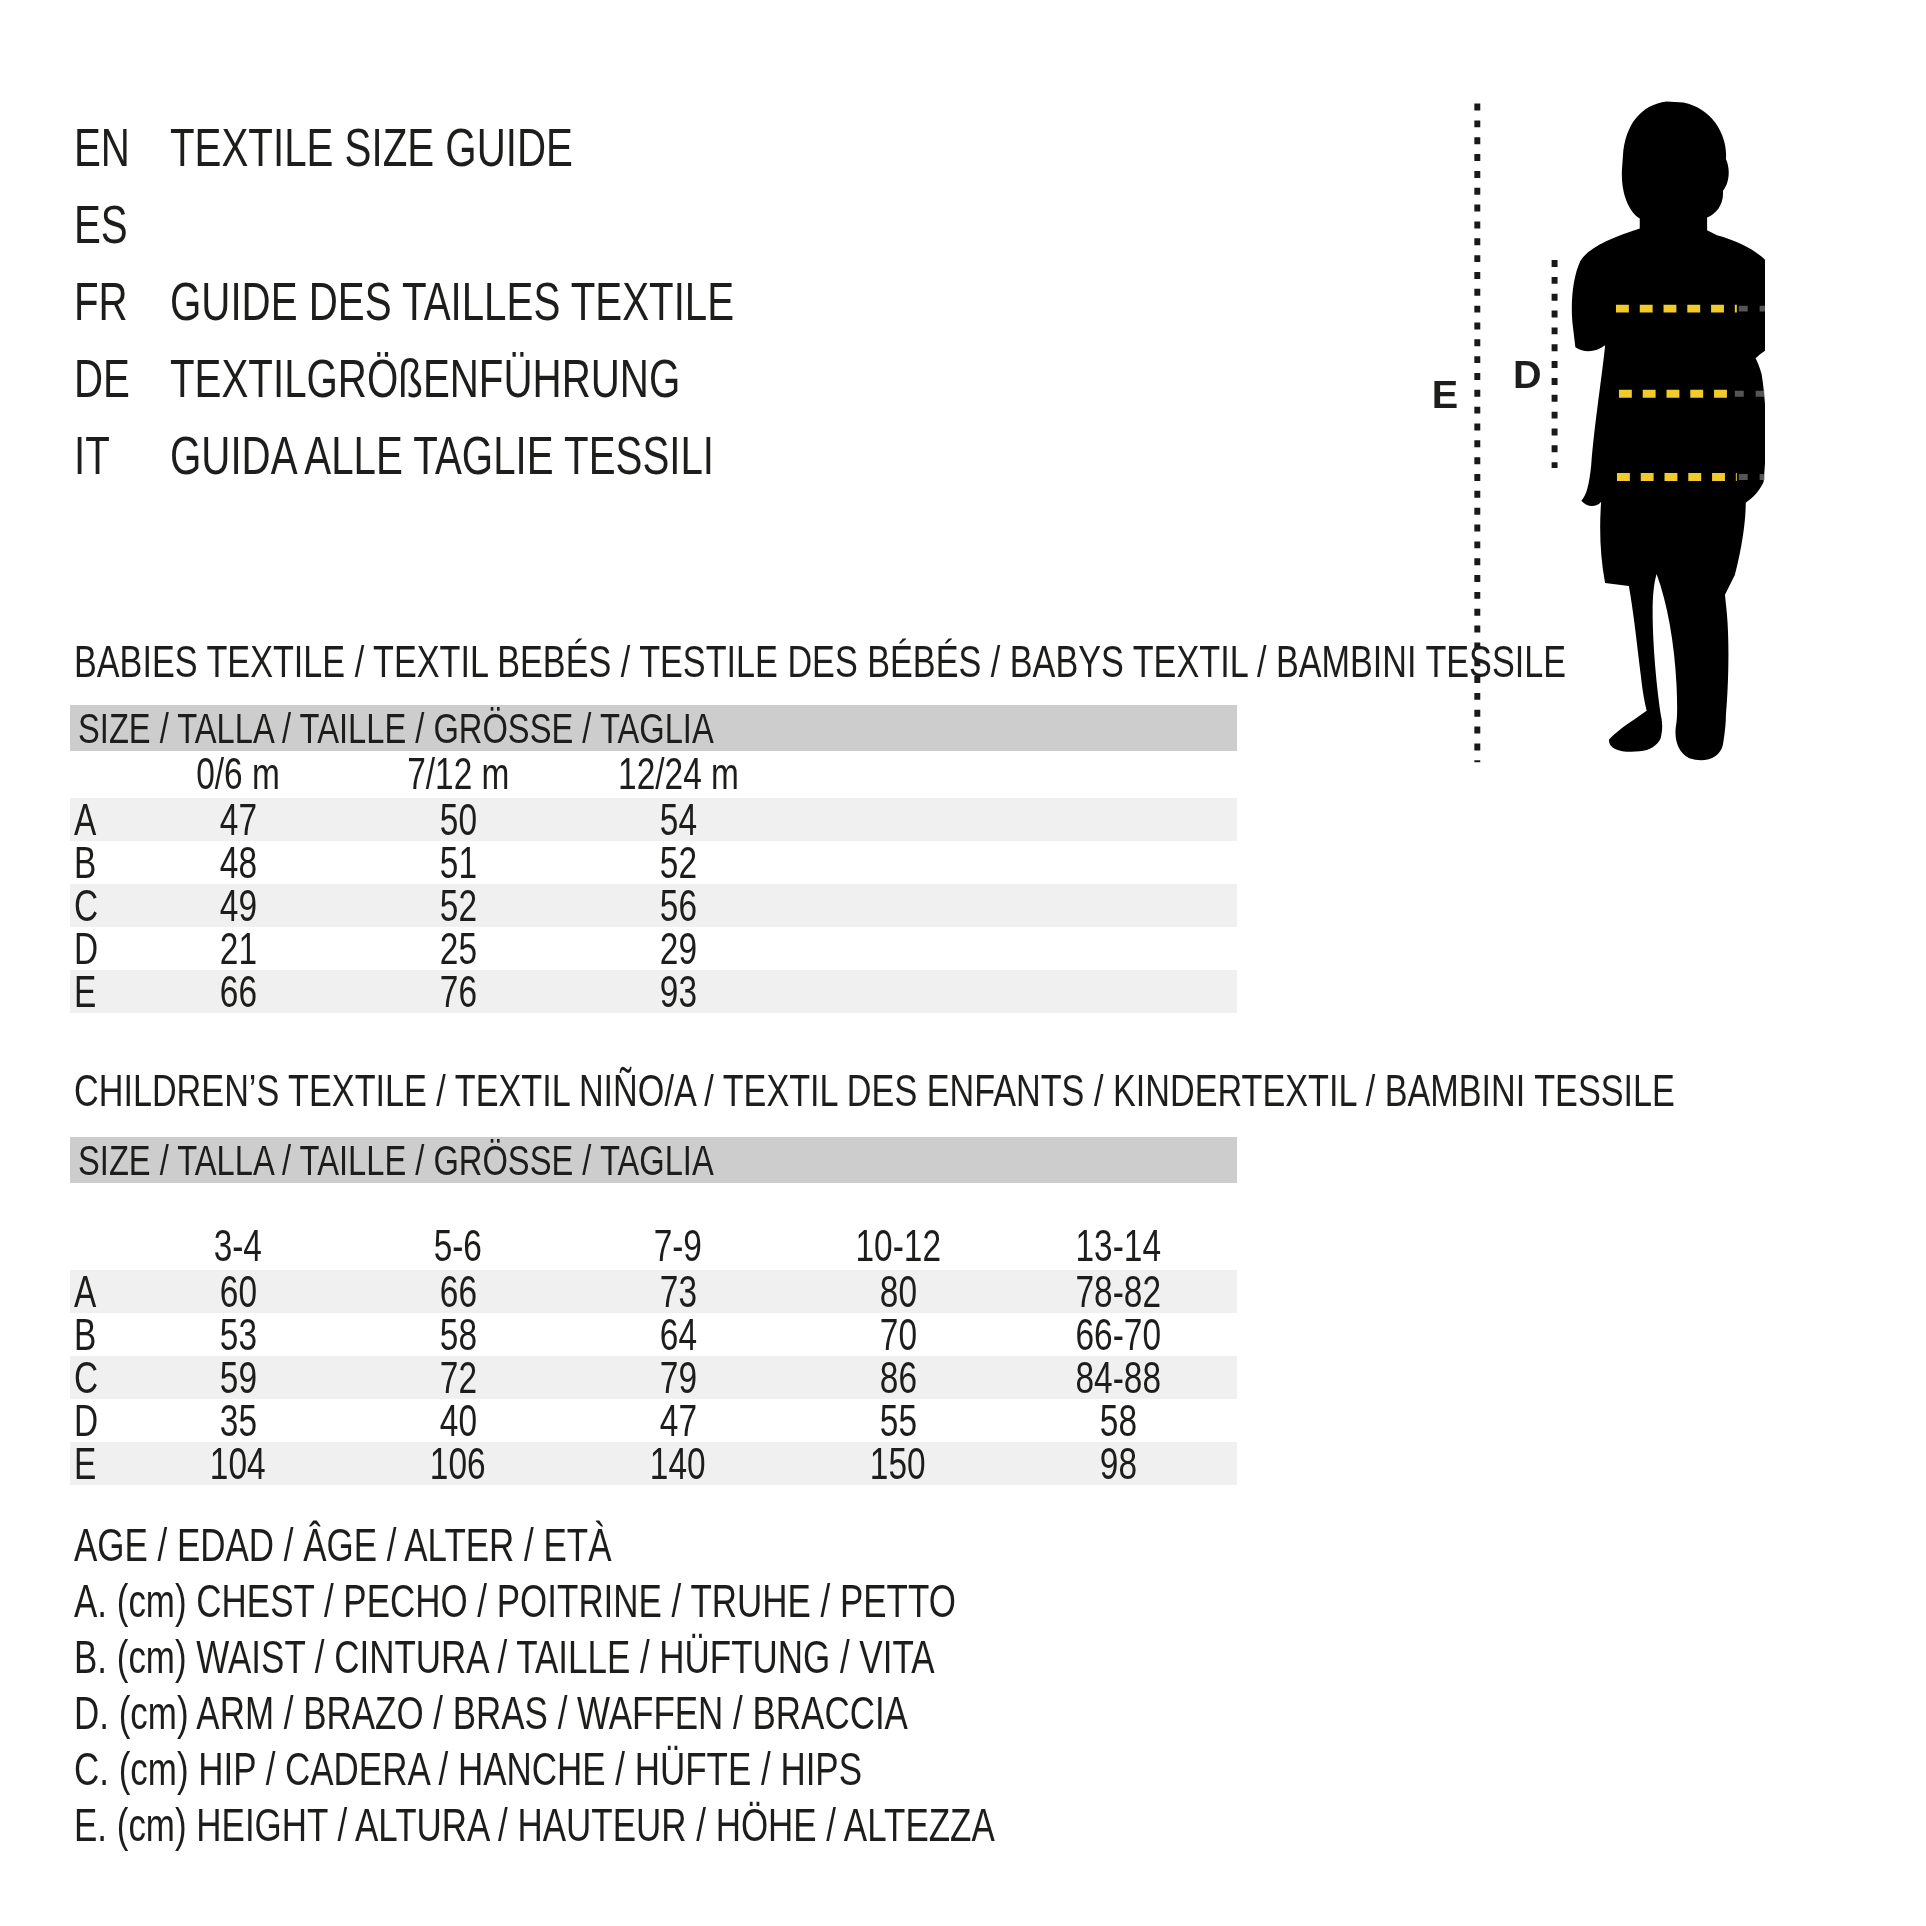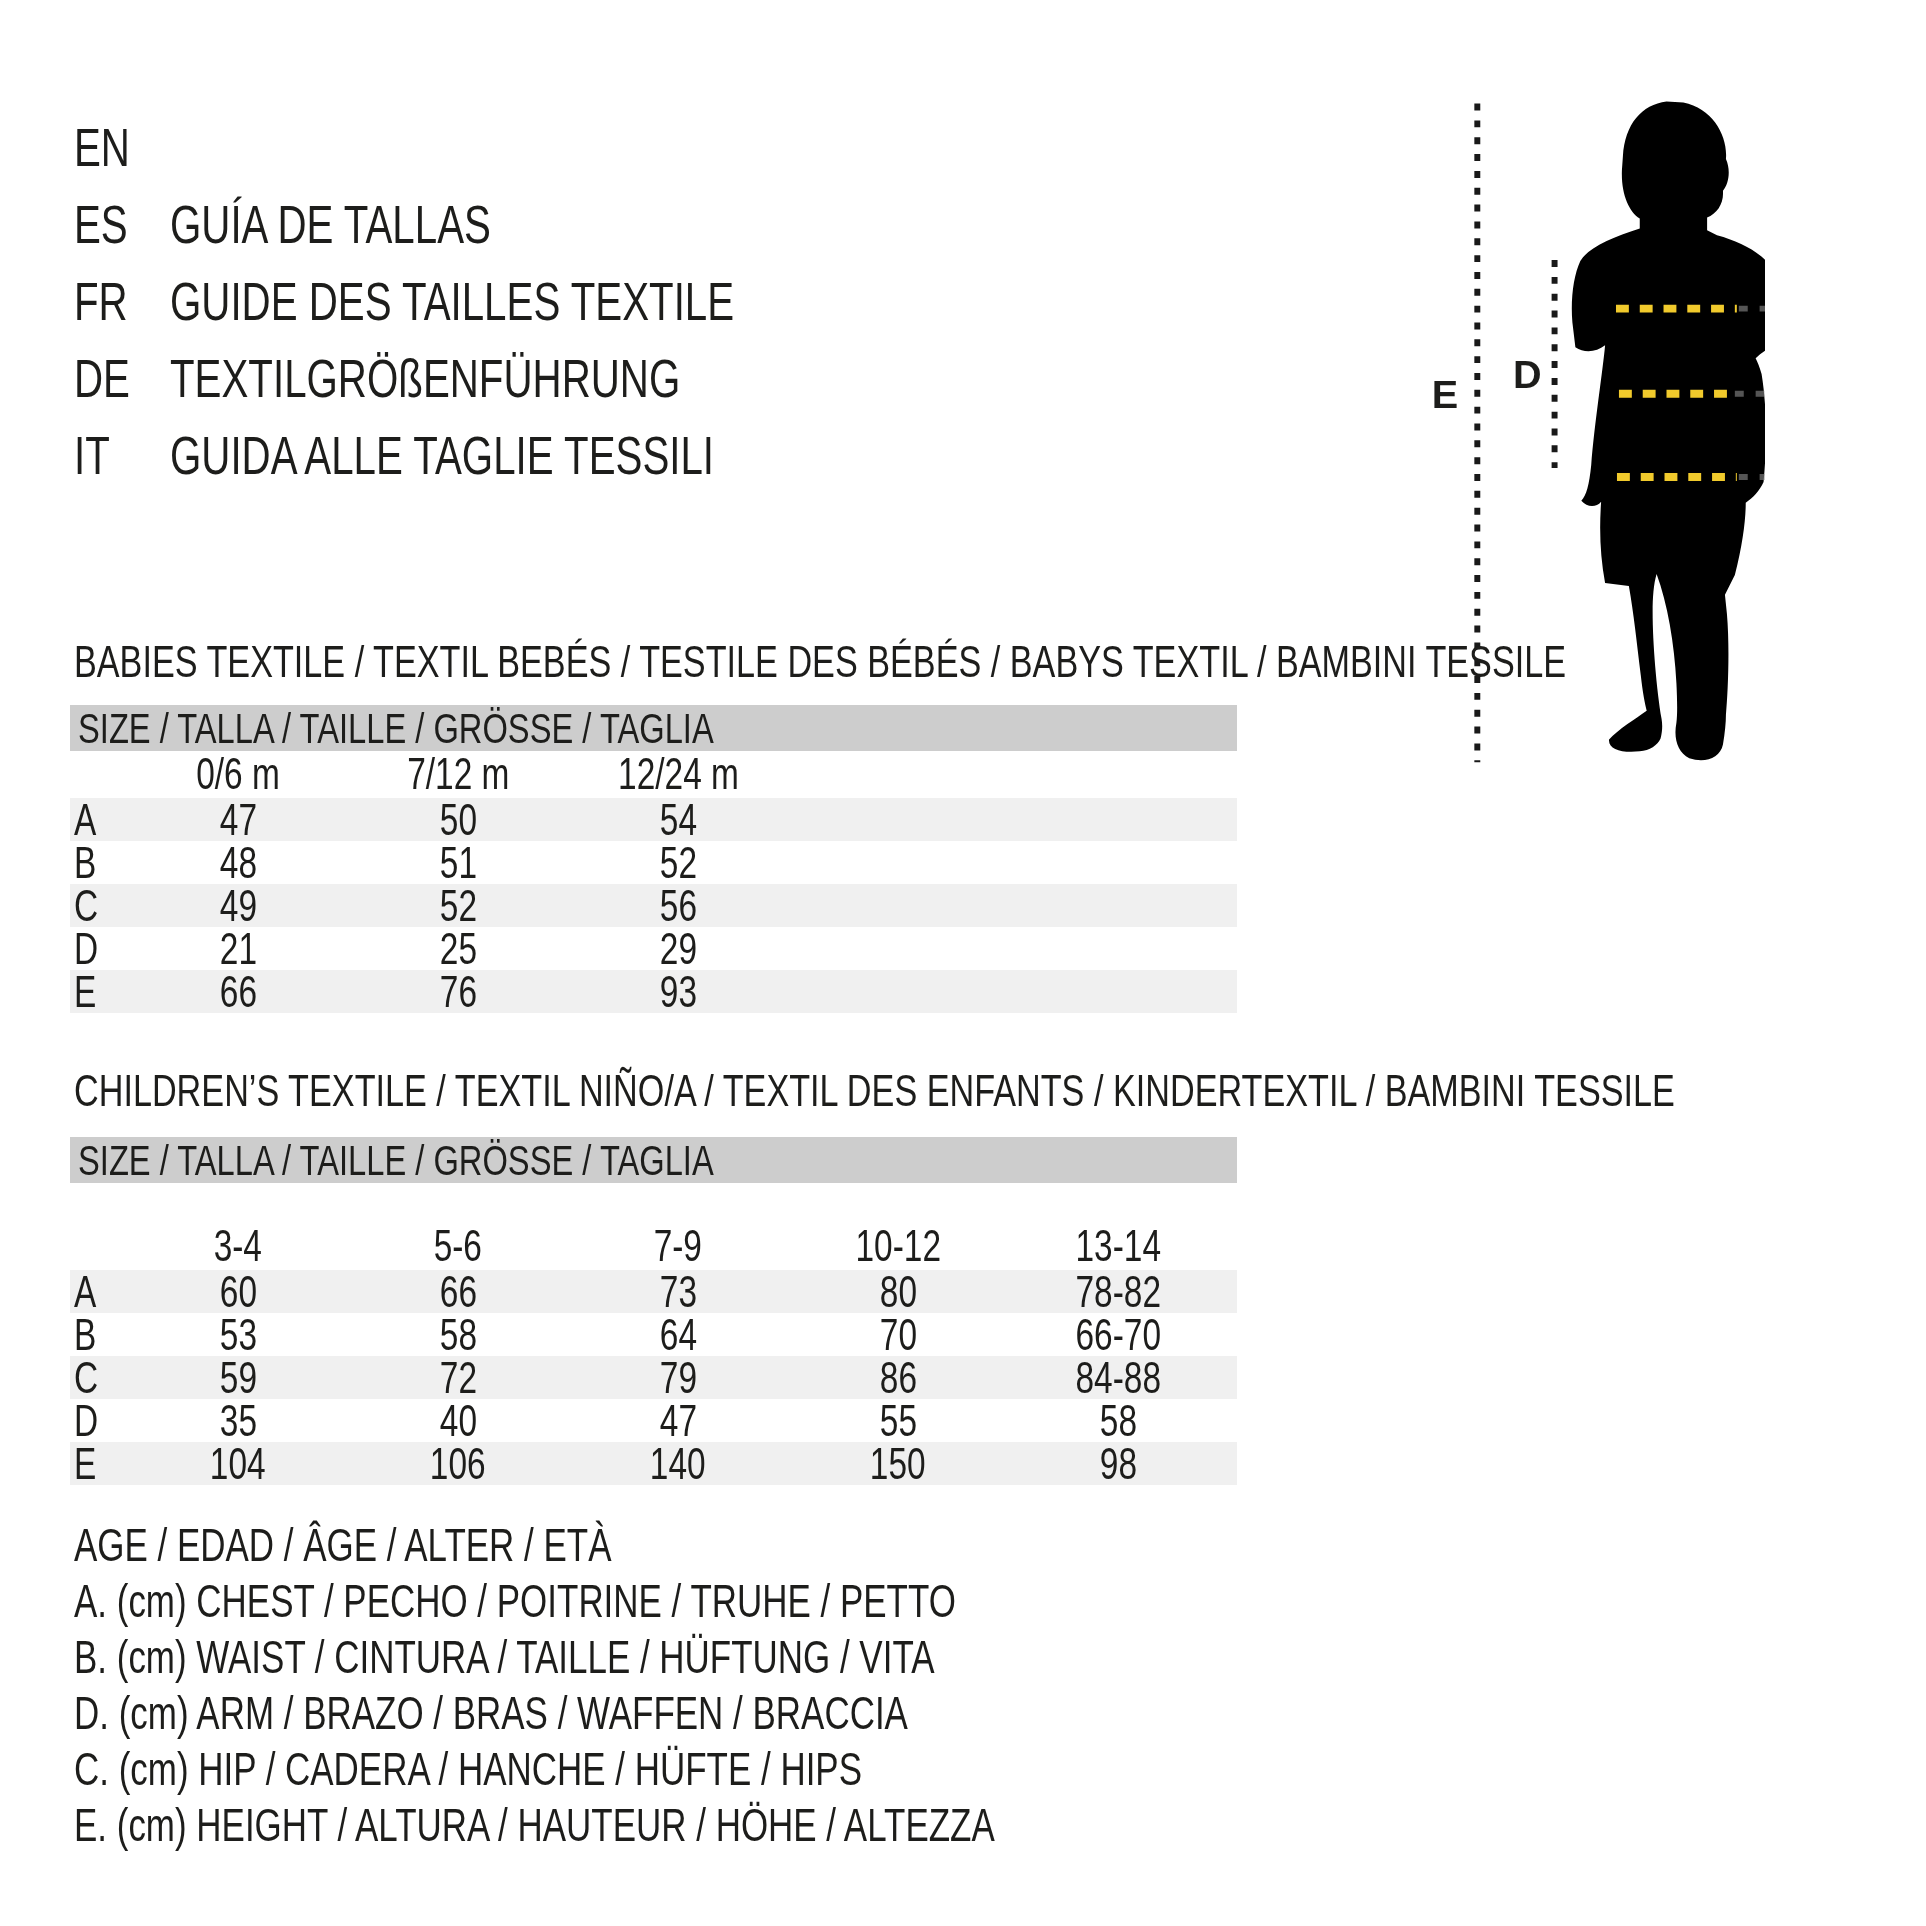--- a/index.html
+++ b/index.html
@@ -42,24 +42,24 @@
   .lbl{font-family:"Liberation Sans",sans-serif;font-weight:700;font-size:40px;fill:#1d1d1b;}
 </style>
 </head>
 <body>
 
 <div class="page">
 
   <div class="langs">
     <div class="lang-row">
       <span class="code"><span class="cd">EN</span></span>
+      <span class="title"><span class="cd">TEXTILE SIZE GUIDE</span></span>
     </div>
     <div class="lang-row">
       <span class="code"><span class="cd">ES</span></span>
-      <span class="title"><span class="cd">GUÍA DE TALLAS</span></span>
     </div>
     <div class="lang-row">
       <span class="code"><span class="cd">FR</span></span>
       <span class="title"><span class="cd">GUIDE DES TAILLES TEXTILE</span></span>
     </div>
     <div class="lang-row">
       <span class="code"><span class="cd">DE</span></span>
       <span class="title"><span class="cd">TEXTILGRÖßENFÜHRUNG</span></span>
     </div>
     <div class="lang-row">

